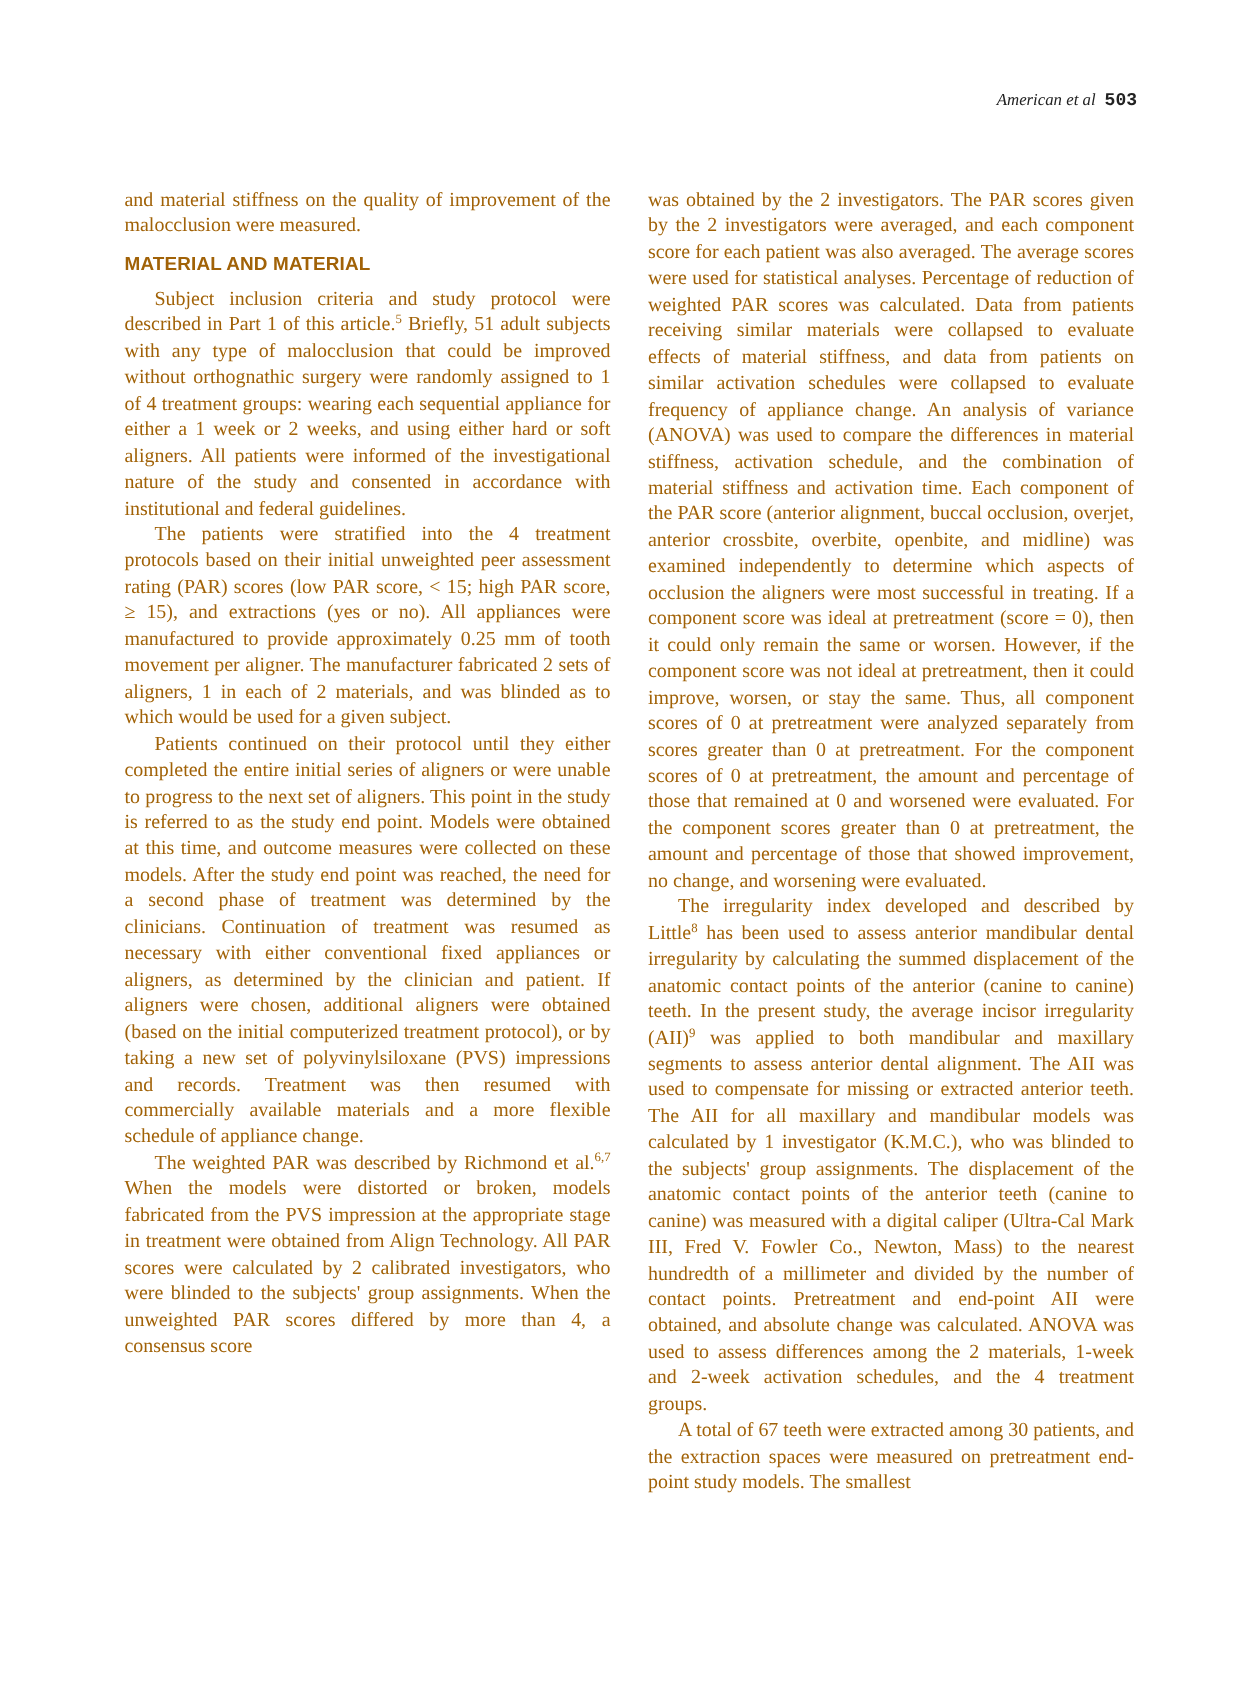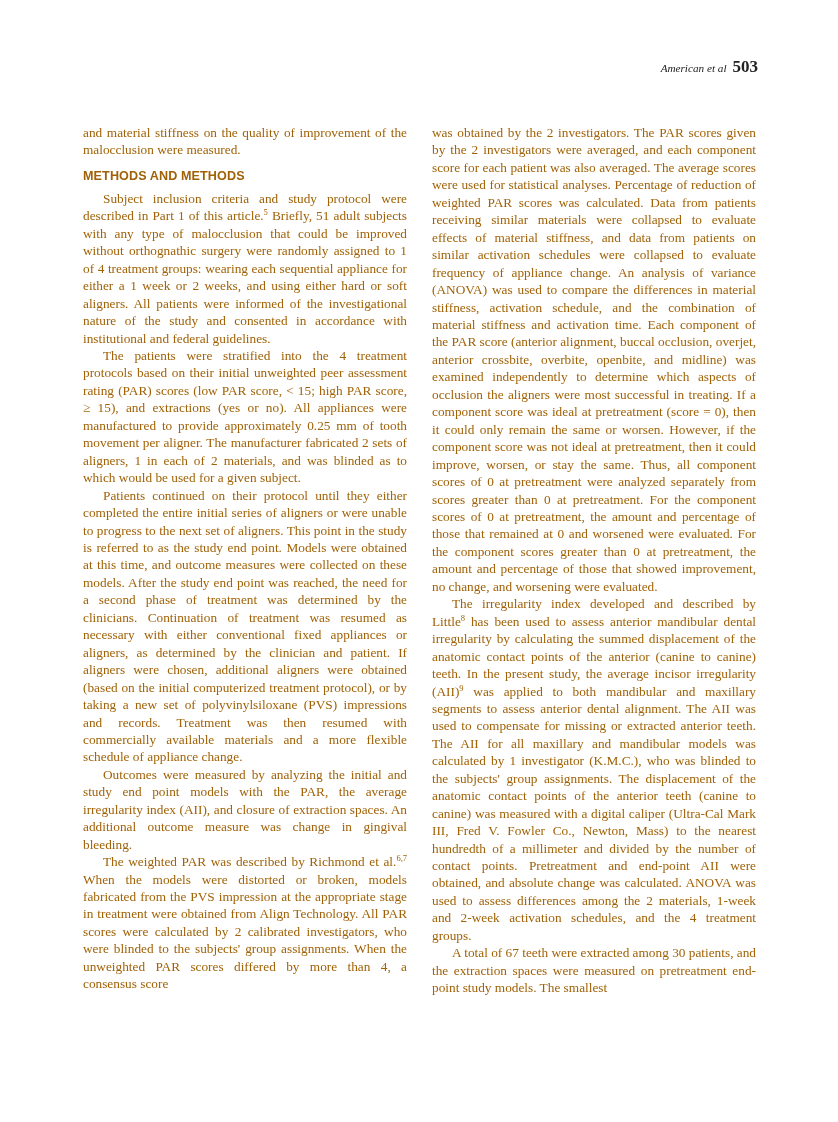--- a/index.html
+++ b/index.html
@@ -1,21 +1,21 @@
 <!DOCTYPE html>
 <html><head>
 <meta charset="utf-8">
 <style>
   html, body { margin: 0; padding: 0; background: #ffffff; }
   body { width: 838px; height: 1122px; position: relative; overflow: hidden; color: #1a1a1a; }
   .header { position: absolute; left: 82px; top: 60px; width: 676px; height: 36px;
             font-family: "Liberation Serif", serif; font-style: italic; font-size: 11.2px; line-height: 14px; color: #222; }
   .header .left { position: absolute; left: 0; top: 0; }
   .header .right { position: absolute; right: 0; top: 0; }
-  .header .pageno { font-family: Liberation Serif, serif; font-style: normal; font-weight: bold; font-size: 17px; margin-left: 6px; }
+  .header .pageno { font-family: Liberation Mono, monospace; font-style: normal; font-weight: bold; font-size: 12px; margin-left: 6px; }
   .col { position: absolute; top: 124px; width: 324px;
          font-family: "Liberation Serif", serif; font-size: 13.3px; line-height: 17.45px; text-align: justify; color: #a16207; }
   .col.left { left: 83px; }
   .col.right { left: 432px; }
   .col p { margin: 0; text-indent: 0; }
   .col p.ind { text-indent: 20px; }
   .col h2 { margin: 9px 0 6px 0; font-family: "Liberation Sans", sans-serif; font-weight: bold; font-size: 12.6px; letter-spacing: 0.1px; line-height: 16px; text-align: left; }
   sup { font-size: 8.5px; line-height: 0; vertical-align: 5px; }
 </style>
 </head>
@@ -24,25 +24,24 @@
 <div class="header">
   <div class="left">
   </div>
   <div class="right">
     <span>American et al</span><span class="pageno">503</span>
   </div>
 </div>
 
 <div class="col left">
   <p>and material stiffness on the quality of improvement of the malocclusion were measured.</p>
-  <h2>METHODS AND METHODS</h2>
+  <h2>MATERIAL AND MATERIAL</h2>
   <p class="ind"><span>Subject inclusion criteria and study protocol were described in Part 1 of this article.</span><sup>5</sup><span> Briefly, 51 adult subjects with any type of malocclusion that could be improved without orthognathic surgery were randomly assigned to 1 of 4 treatment groups: wearing each sequential appliance for either a 1 week or 2 weeks, and using either hard or soft aligners. All patients were informed of the investigational nature of the study and consented in accordance with institutional and federal guidelines.</span></p>
   <p class="ind">The patients were stratified into the 4 treatment protocols based on their initial unweighted peer assessment rating (PAR) scores (low PAR score, &lt; 15; high PAR score, ≥ 15), and extractions (yes or no). All appliances were manufactured to provide approximately 0.25 mm of tooth movement per aligner. The manufacturer fabricated 2 sets of aligners, 1 in each of 2 materials, and was blinded as to which would be used for a given subject.</p>
   <p class="ind">Patients continued on their protocol until they either completed the entire initial series of aligners or were unable to progress to the next set of aligners. This point in the study is referred to as the study end point. Models were obtained at this time, and outcome measures were collected on these models. After the study end point was reached, the need for a second phase of treatment was determined by the clinicians. Continuation of treatment was resumed as necessary with either conventional fixed appliances or aligners, as determined by the clinician and patient. If aligners were chosen, additional aligners were obtained (based on the initial computerized treatment protocol), or by taking a new set of polyvinylsiloxane (PVS) impressions and records. Treatment was then resumed with commercially available materials and a more flexible schedule of appliance change.</p>
-  <p class="ind">Outcomes were measured by analyzing the initial and study end point models with the PAR, the average irregularity index (AII), and closure of extraction spaces. An additional outcome measure was change in gingival bleeding.</p>
   <p class="ind"><span>The weighted PAR was described by Richmond et al.</span><sup>6,7</sup><span> When the models were distorted or broken, models fabricated from the PVS impression at the appropriate stage in treatment were obtained from Align Technology. All PAR scores were calculated by 2 calibrated investigators, who were blinded to the subjects' group assignments. When the unweighted PAR scores differed by more than 4, a consensus score</span></p>
 </div>
 
 <div class="col right">
   <p>was obtained by the 2 investigators. The PAR scores given by the 2 investigators were averaged, and each component score for each patient was also averaged. The average scores were used for statistical analyses. Percentage of reduction of weighted PAR scores was calculated. Data from patients receiving similar materials were collapsed to evaluate effects of material stiffness, and data from patients on similar activation schedules were collapsed to evaluate frequency of appliance change. An analysis of variance (ANOVA) was used to compare the differences in material stiffness, activation schedule, and the combination of material stiffness and activation time. Each component of the PAR score (anterior alignment, buccal occlusion, overjet, anterior crossbite, overbite, openbite, and midline) was examined independently to determine which aspects of occlusion the aligners were most successful in treating. If a component score was ideal at pretreatment (score = 0), then it could only remain the same or worsen. However, if the component score was not ideal at pretreatment, then it could improve, worsen, or stay the same. Thus, all component scores of 0 at pretreatment were analyzed separately from scores greater than 0 at pretreatment. For the component scores of 0 at pretreatment, the amount and percentage of those that remained at 0 and worsened were evaluated. For the component scores greater than 0 at pretreatment, the amount and percentage of those that showed improvement, no change, and worsening were evaluated.</p>
   <p class="ind"><span>The irregularity index developed and described by Little</span><sup>8</sup><span> has been used to assess anterior mandibular dental irregularity by calculating the summed displacement of the anatomic contact points of the anterior (canine to canine) teeth. In the present study, the average incisor irregularity (AII)</span><sup>9</sup><span> was applied to both mandibular and maxillary segments to assess anterior dental alignment. The AII was used to compensate for missing or extracted anterior teeth. The AII for all maxillary and mandibular models was calculated by 1 investigator (K.M.C.), who was blinded to the subjects' group assignments. The displacement of the anatomic contact points of the anterior teeth (canine to canine) was measured with a digital caliper (Ultra-Cal Mark III, Fred V. Fowler Co., Newton, Mass) to the nearest hundredth of a millimeter and divided by the number of contact points. Pretreatment and end-point AII were obtained, and absolute change was calculated. ANOVA was used to assess differences among the 2 materials, 1-week and 2-week activation schedules, and the 4 treatment groups.</span></p>
   <p class="ind">A total of 67 teeth were extracted among 30 patients, and the extraction spaces were measured on pretreatment end-point study models. The smallest</p>
 </div>
 
 </body></html>

